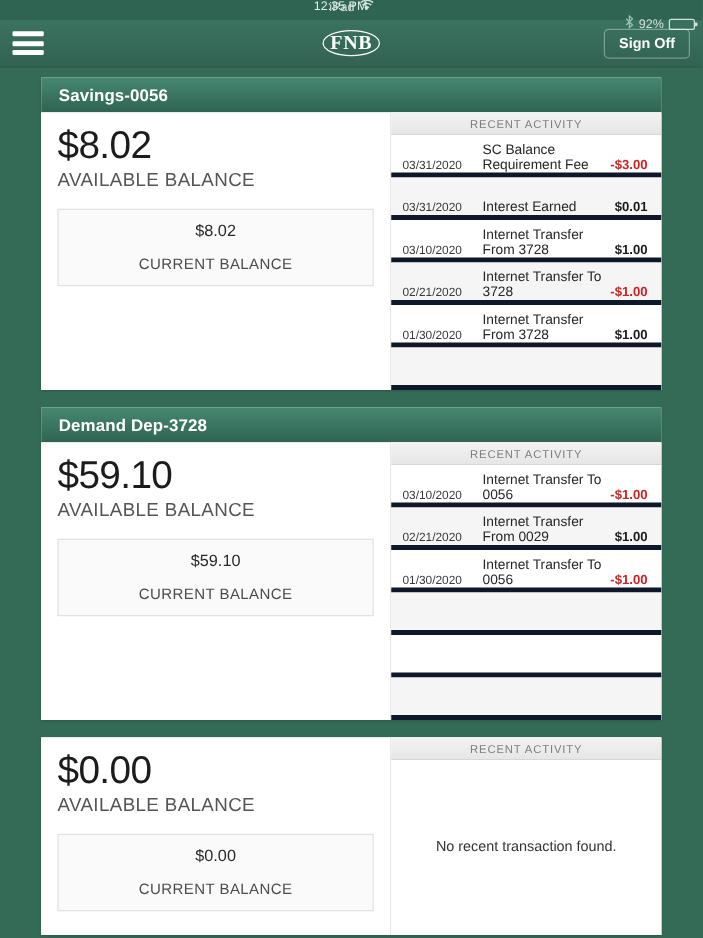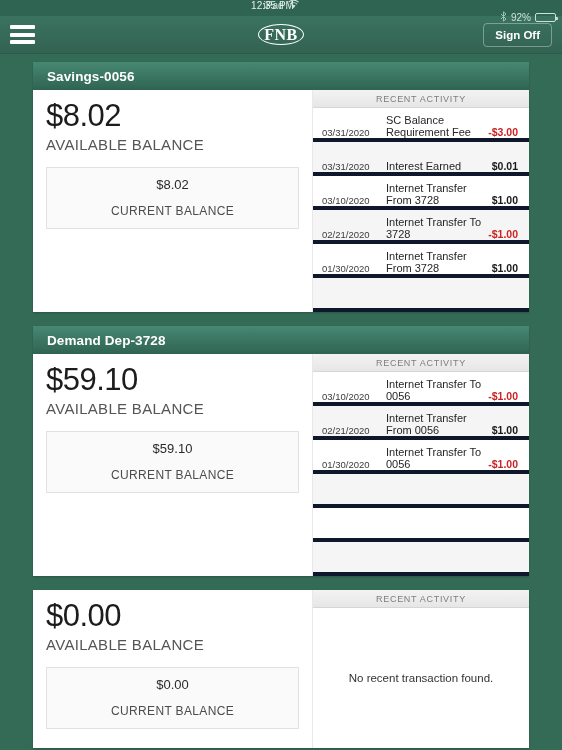--- a/index.html
+++ b/index.html
@@ -366,21 +366,21 @@
           </div>
           <div class="activity-pane">
             <div class="activity-title">RECENT ACTIVITY</div>
             <div class="txn-row">
               <div class="txn-date">03/10/2020</div>
               <div class="txn-desc">Internet Transfer To 0056</div>
               <div class="txn-amt neg">-$1.00</div>
             </div>
             <div class="txn-row alt">
               <div class="txn-date">02/21/2020</div>
-              <div class="txn-desc">Internet Transfer From 0056</div>
+              <div class="txn-desc">Internet Transfer From 0029</div>
               <div class="txn-amt">$1.00</div>
             </div>
             <div class="txn-row">
               <div class="txn-date">01/30/2020</div>
               <div class="txn-desc">Internet Transfer To 0056</div>
               <div class="txn-amt neg">-$1.00</div>
             </div>
             <div class="txn-row empty alt">
               <div class="txn-date"></div>
               <div class="txn-desc"></div>

